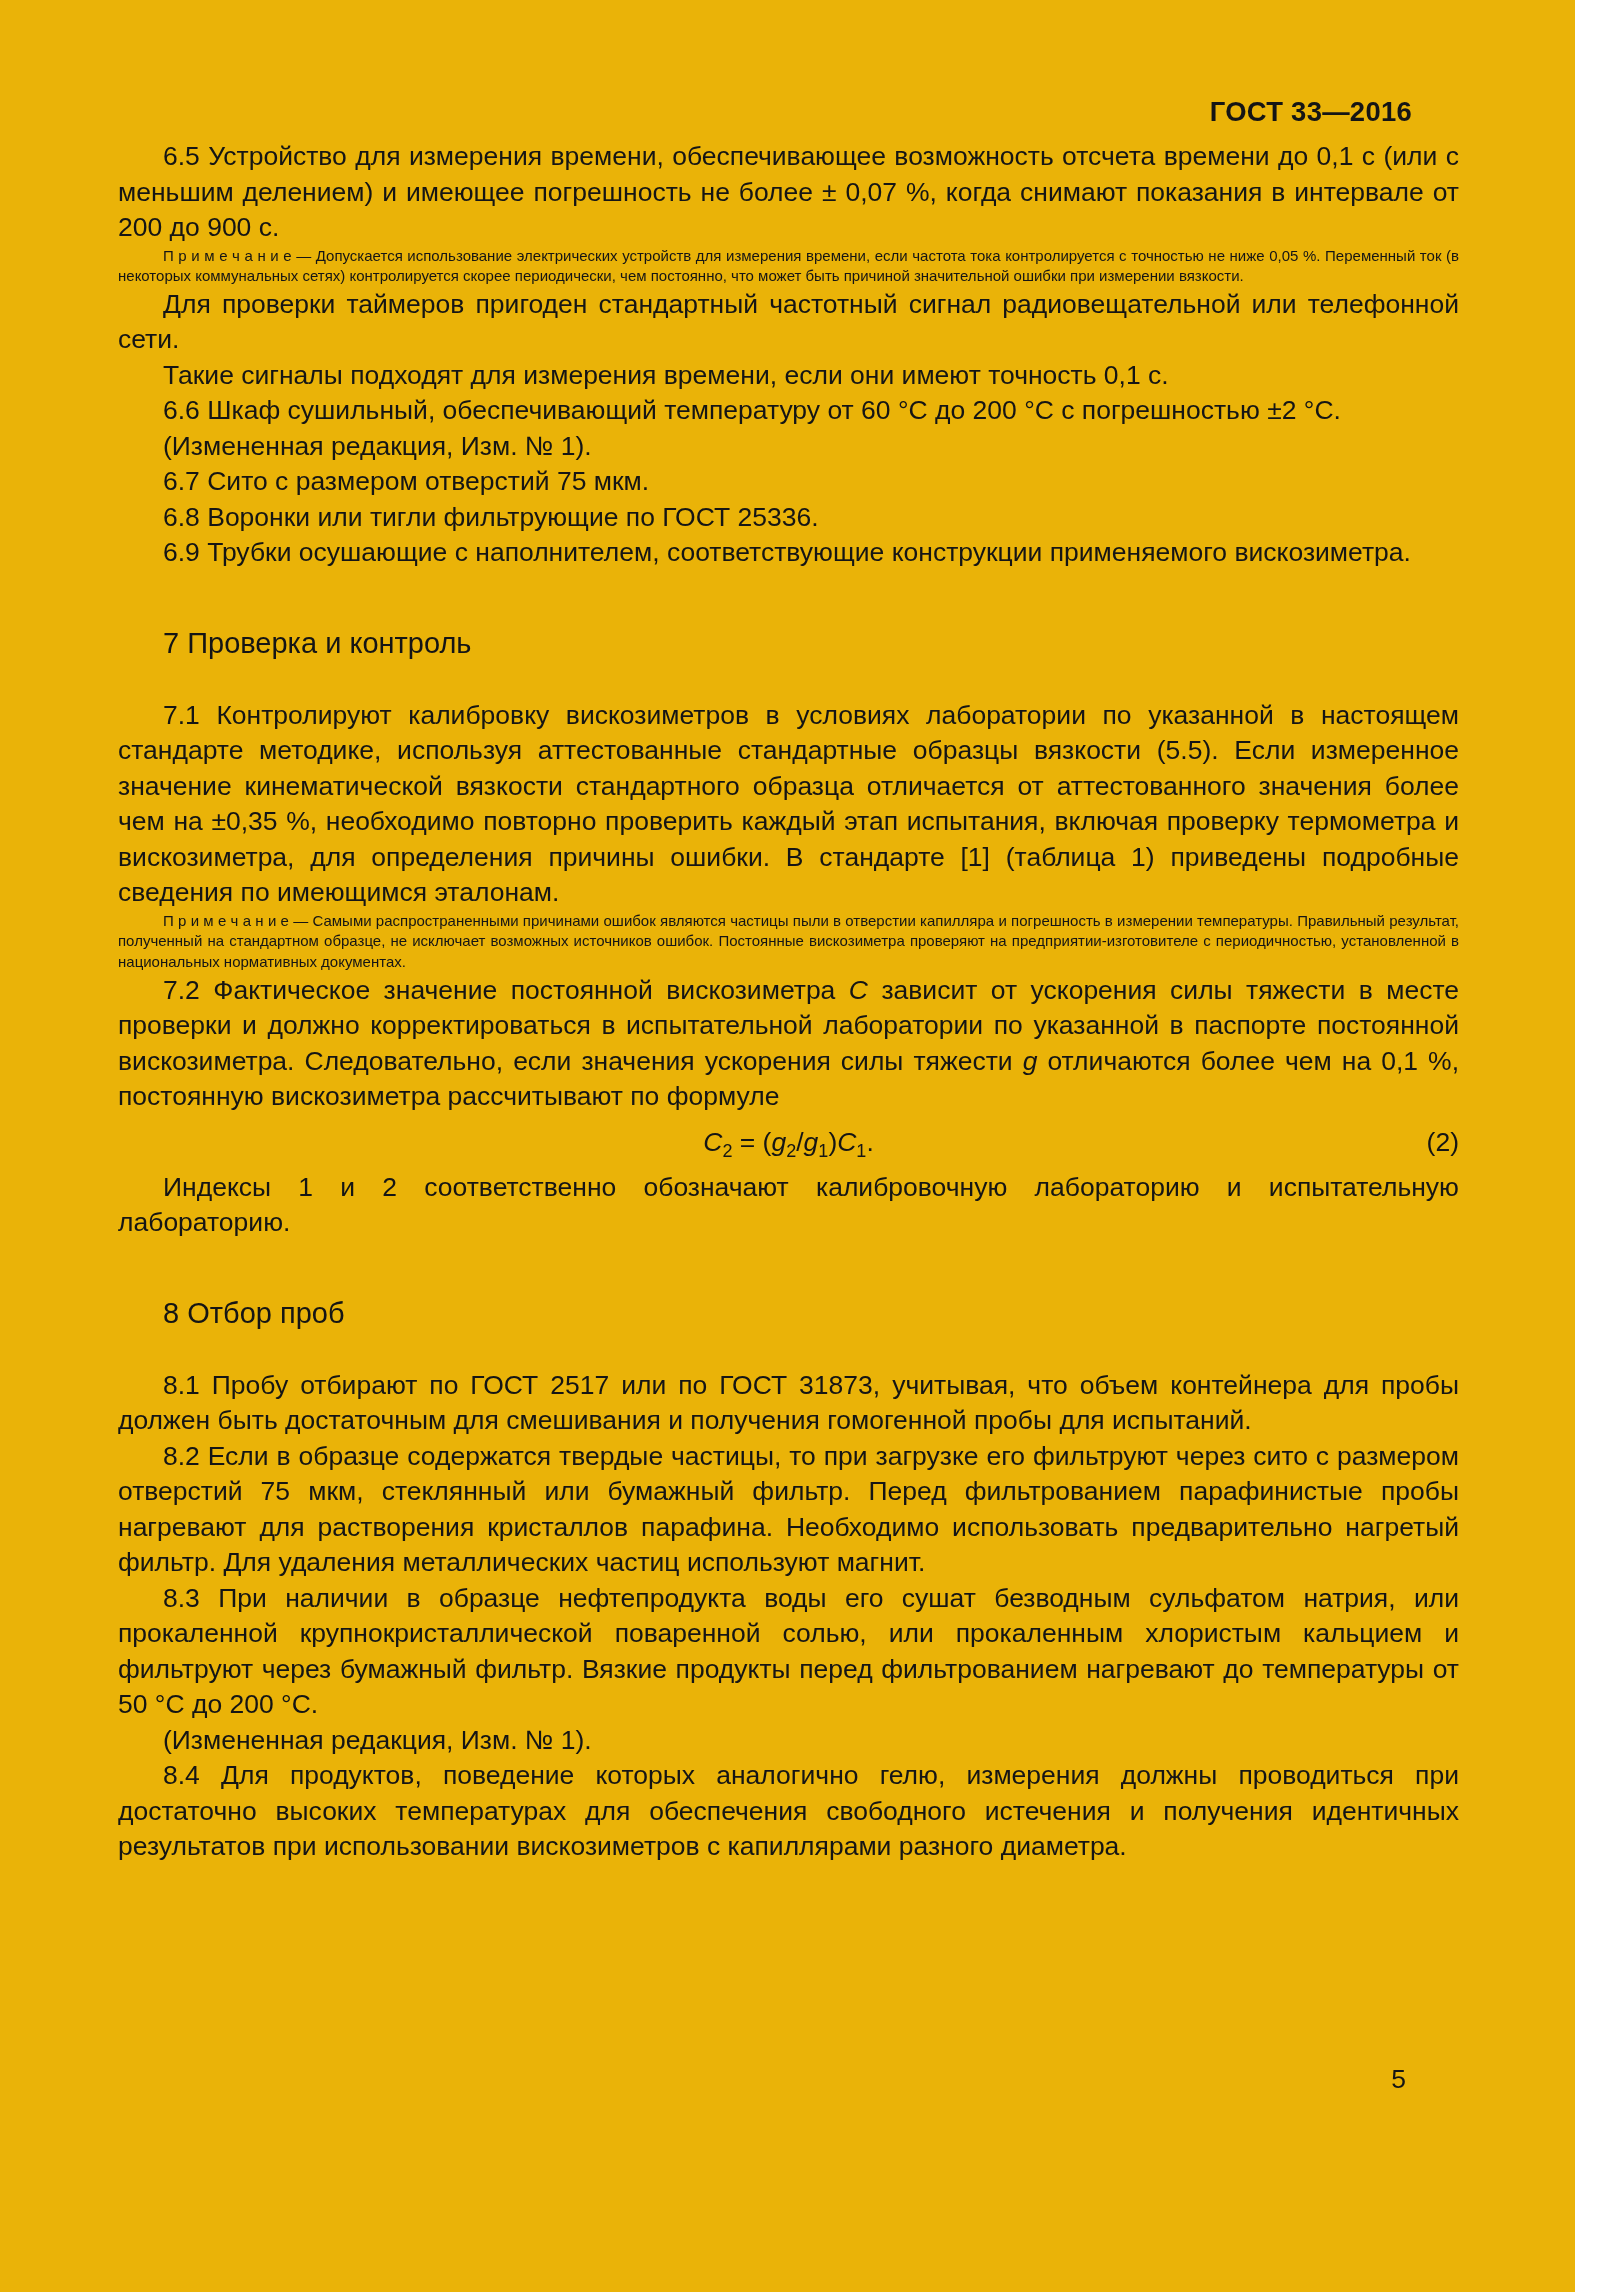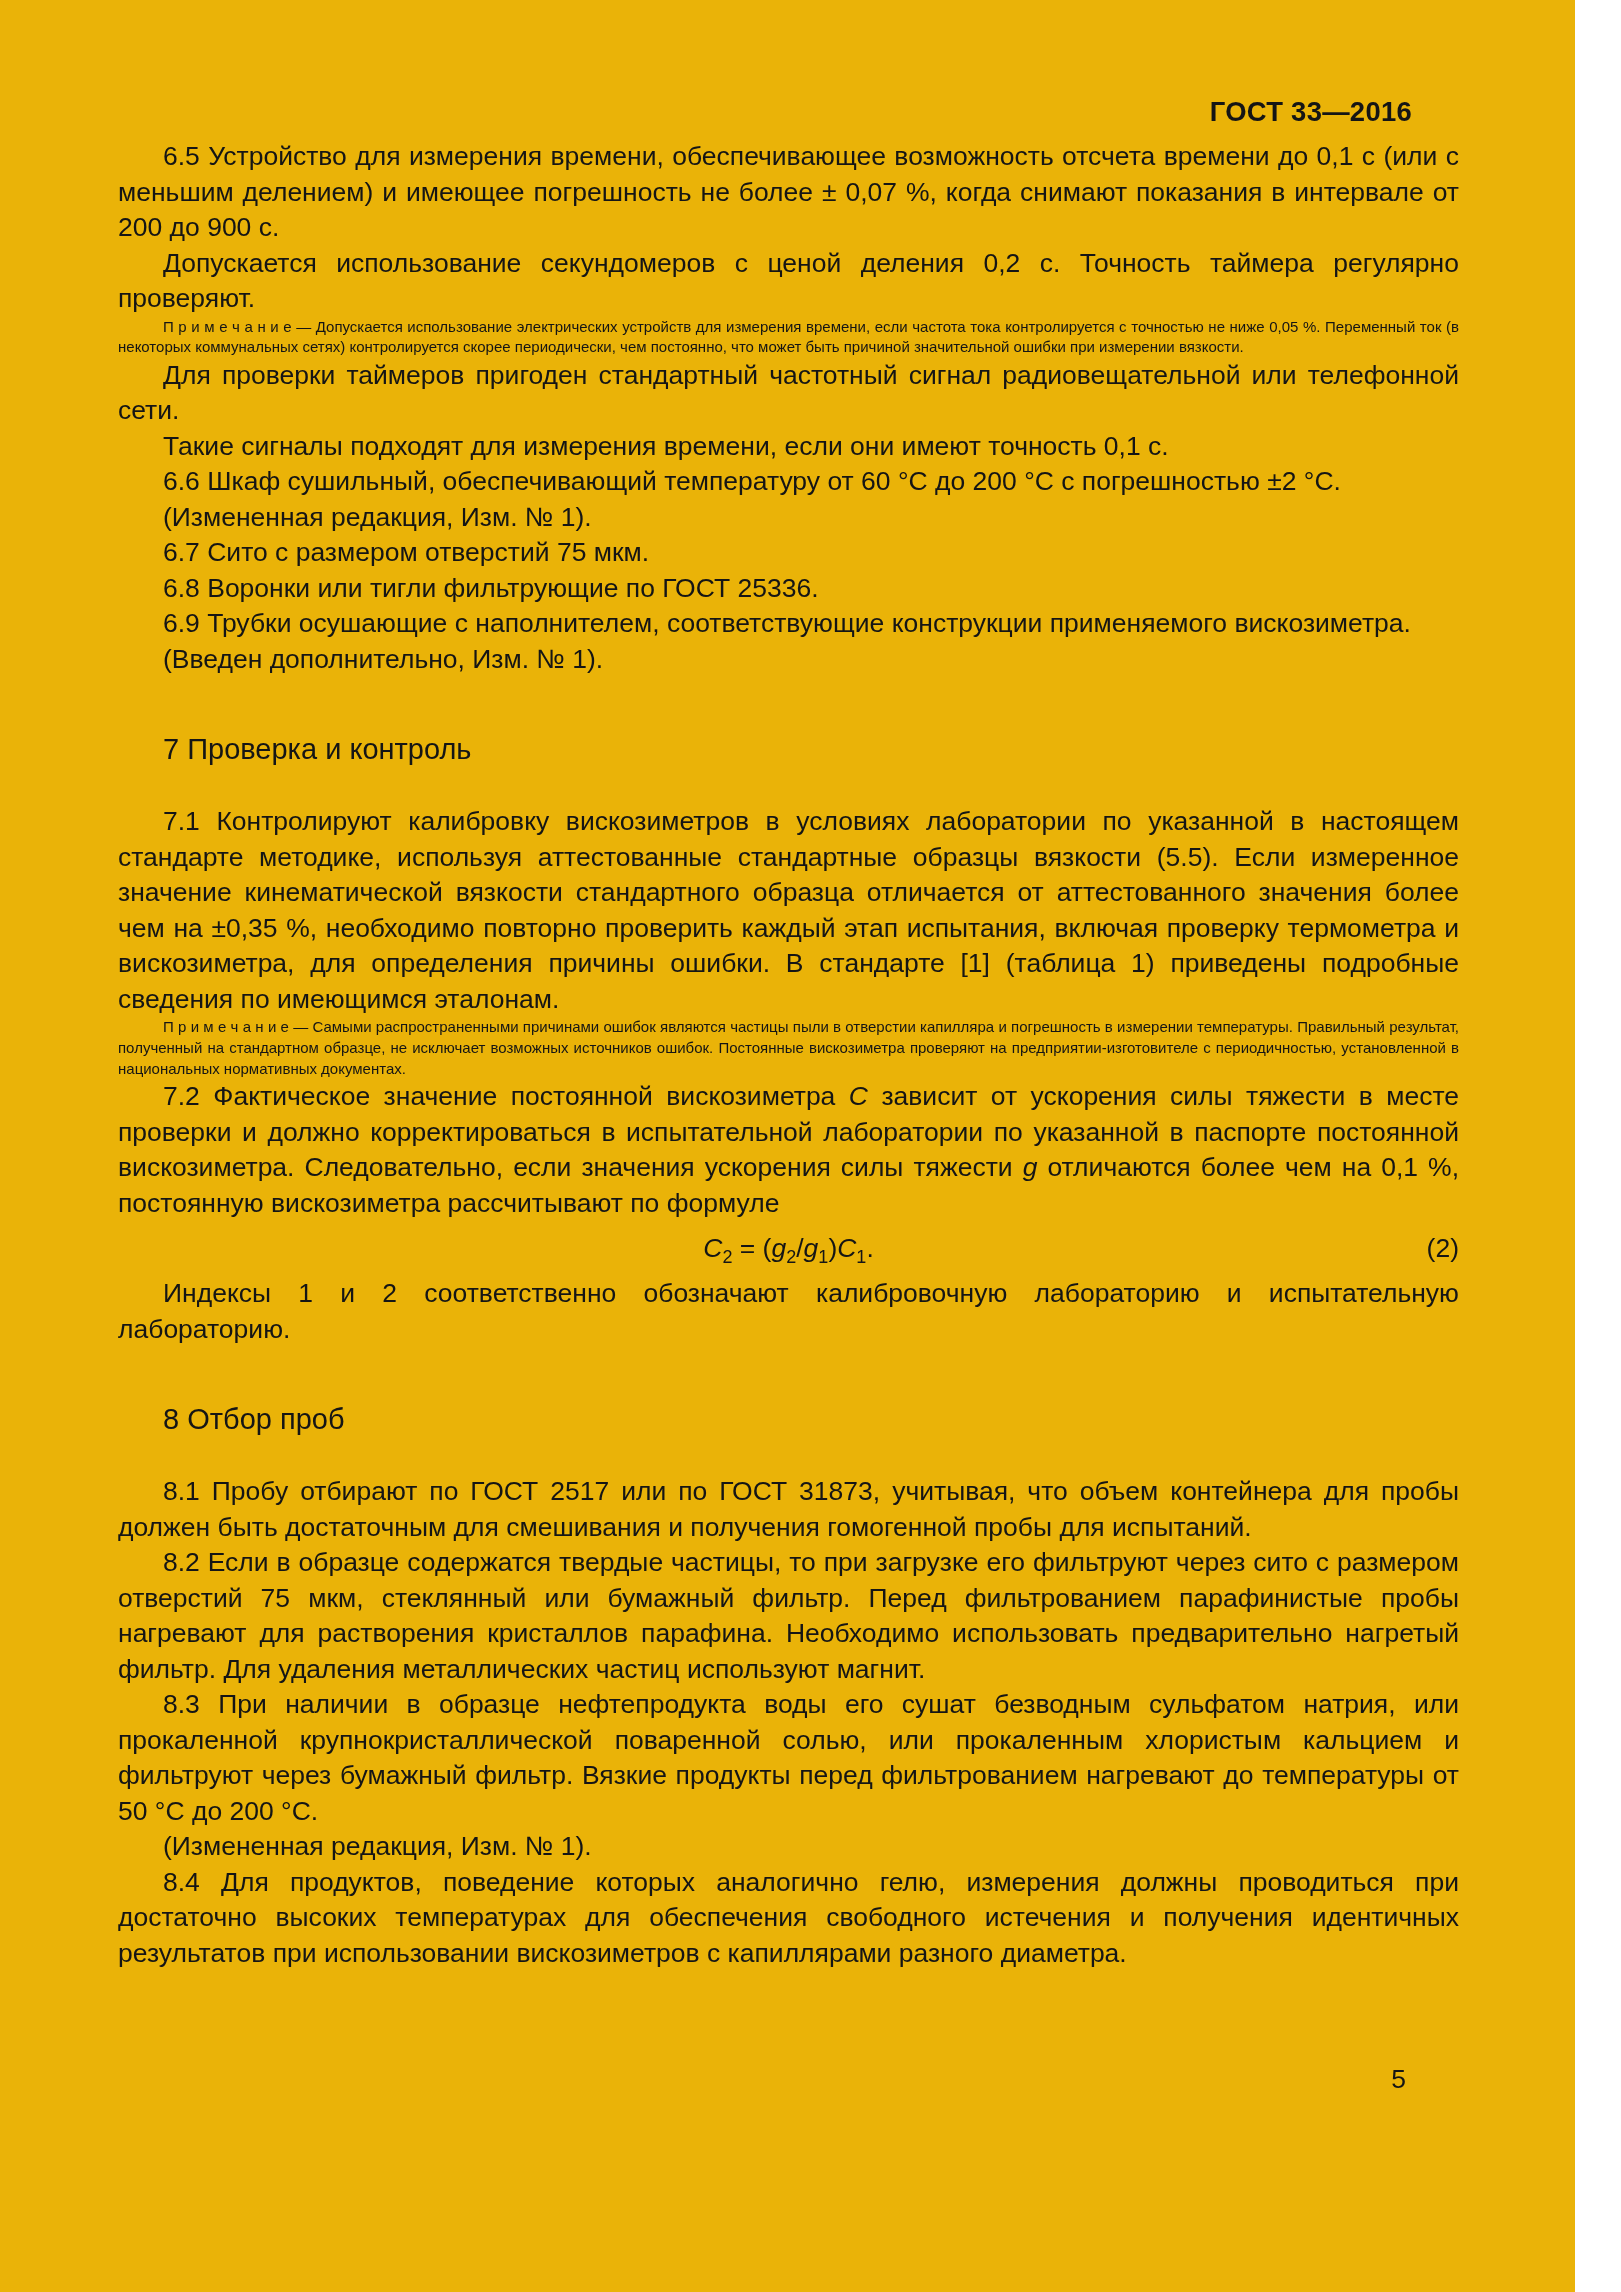--- a/index.html
+++ b/index.html
@@ -84,32 +84,30 @@
 </head>
 <body>
 
 <div class="page">
 
   <div class="doc-header">ГОСТ 33—2016</div>
 
   <div class="content">
 
     <p>6.5 Устройство для измерения времени, обеспечивающее возможность отсчета времени до 0,1 с (или с меньшим делением) и имеющее погрешность не более ± 0,07 %, когда снимают показания в интервале от 200 до 900 с.</p>
-    <p>Допускается использование секундомеров с ценой деления 0,2 с. Точность таймера регулярно проверяют.</p>
 
     <p class="note">П р и м е ч а н и е — Допускается использование электрических устройств для измерения времени, если частота тока контролируется с точностью не ниже 0,05 %. Переменный ток (в некоторых коммунальных сетях) контролируется скорее периодически, чем постоянно, что может быть причиной значительной ошибки при измерении вязкости.</p>
 
     <p>Для проверки таймеров пригоден стандартный частотный сигнал радиовещательной или телефонной сети.</p>
     <p>Такие сигналы подходят для измерения времени, если они имеют точность 0,1 с.</p>
     <p>6.6 Шкаф сушильный, обеспечивающий температуру от 60 °С до 200 °С с погрешностью ±2 °С.</p>
     <p class="bold">(Измененная редакция, Изм. № 1).</p>
     <p>6.7 Сито с размером отверстий 75 мкм.</p>
     <p>6.8 Воронки или тигли фильтрующие по ГОСТ 25336.</p>
     <p>6.9 Трубки осушающие с наполнителем, соответствующие конструкции применяемого вискозиметра.</p>
-    <p class="bold">(Введен дополнительно, Изм. № 1).</p>
 
     <h2 class="sec-title">7 Проверка и контроль</h2>
 
     <p>7.1 Контролируют калибровку вискозиметров в условиях лаборатории по указанной в настоящем стандарте методике, используя аттестованные стандартные образцы вязкости (5.5). Если измеренное значение кинематической вязкости стандартного образца отличается от аттестованного значения более чем на ±0,35 %, необходимо повторно проверить каждый этап испытания, включая проверку термометра и вискозиметра, для определения причины ошибки. В стандарте [1] (таблица 1) приведены подробные сведения по имеющимся эталонам.</p>
 
     <p class="note">П р и м е ч а н и е — Самыми распространенными причинами ошибок являются частицы пыли в отверстии капилляра и погрешность в измерении температуры. Правильный результат, полученный на стандартном образце, не исключает возможных источников ошибок. Постоянные вискозиметра проверяют на предприятии-изготовителе с периодичностью, установленной в национальных нормативных документах.</p>
 
     <p><span>7.2 Фактическое значение постоянной вискозиметра </span><span class="var">C</span><span> зависит от ускорения силы тяжести в месте проверки и должно корректироваться в испытательной лаборатории по указанной в паспорте постоянной вискозиметра. Следовательно, если значения ускорения силы тяжести </span><span class="var">g</span><span> отличаются более чем на 0,1 %, постоянную вискозиметра рассчитывают по формуле</span></p>
 
     <div class="formula-row">

